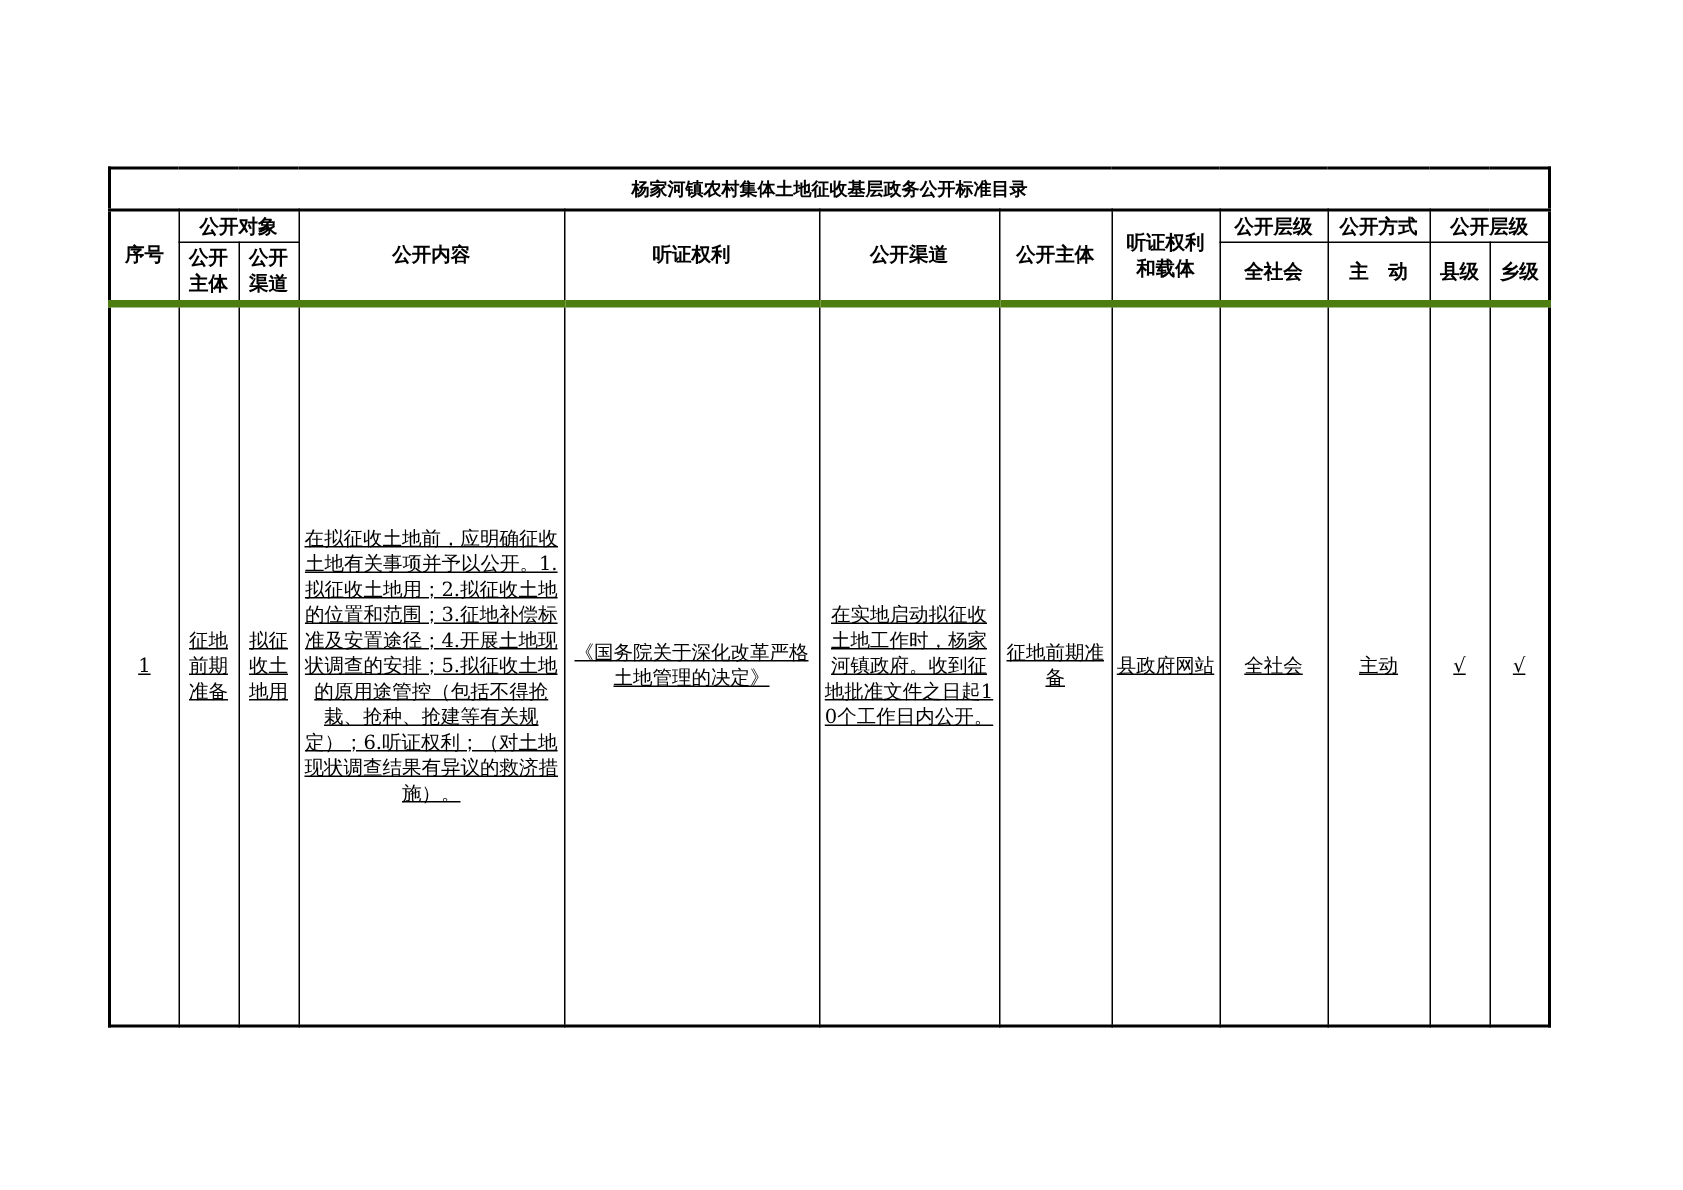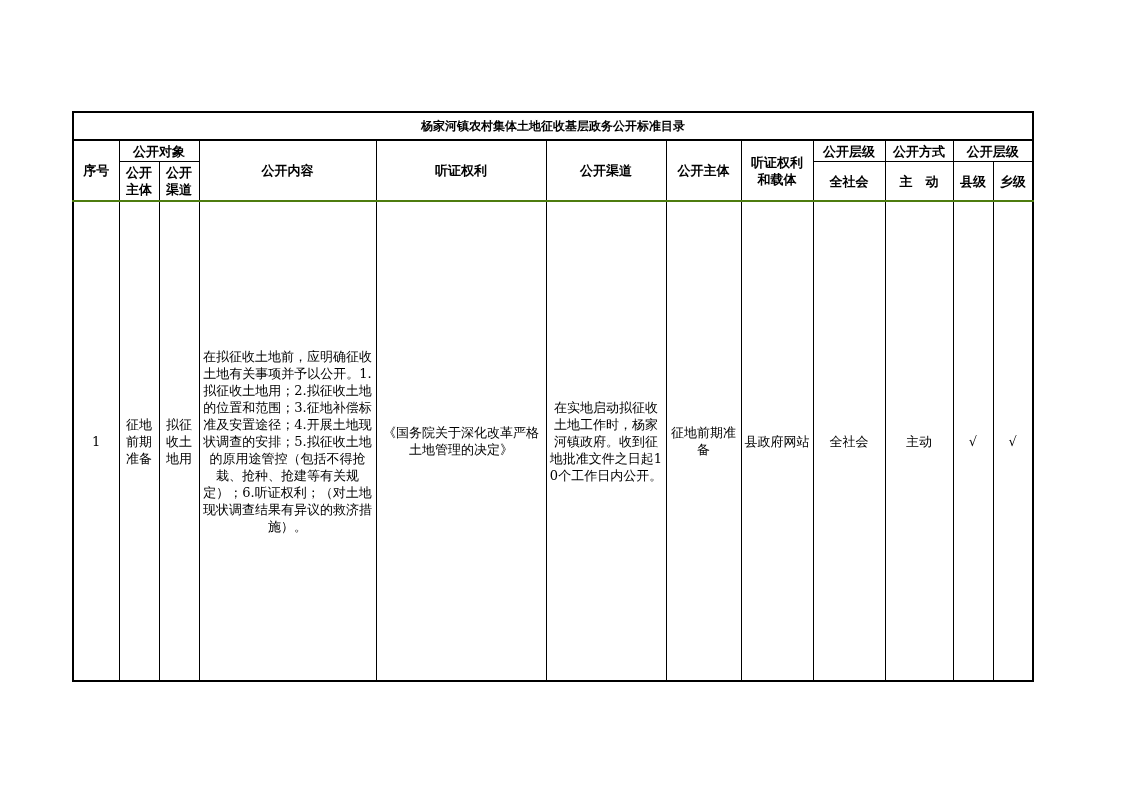--- a/index.html
+++ b/index.html
@@ -45,21 +45,22 @@
     border-bottom: 2px solid #000000;
     padding: 1px 2px;
   }
   tr.hdr td {
     font-weight: bold;
   }
   tr.hdr1 td { height: 18px; }
   tr.hdr2 td { height: 36px; }
   tr.body-row td {
     height: 476px;
-    border-top: 2px solid #4d7c0f;
+    border-top: 5px solid #4d7c0f;
+    text-decoration: underline;
   }
   td.check-cell { font-size: 13px; }
 </style>
 </head>
 <body>
 
 <div class="sheet">
   <table class="catalog">
     <colgroup>
       <col style="width:46px">

